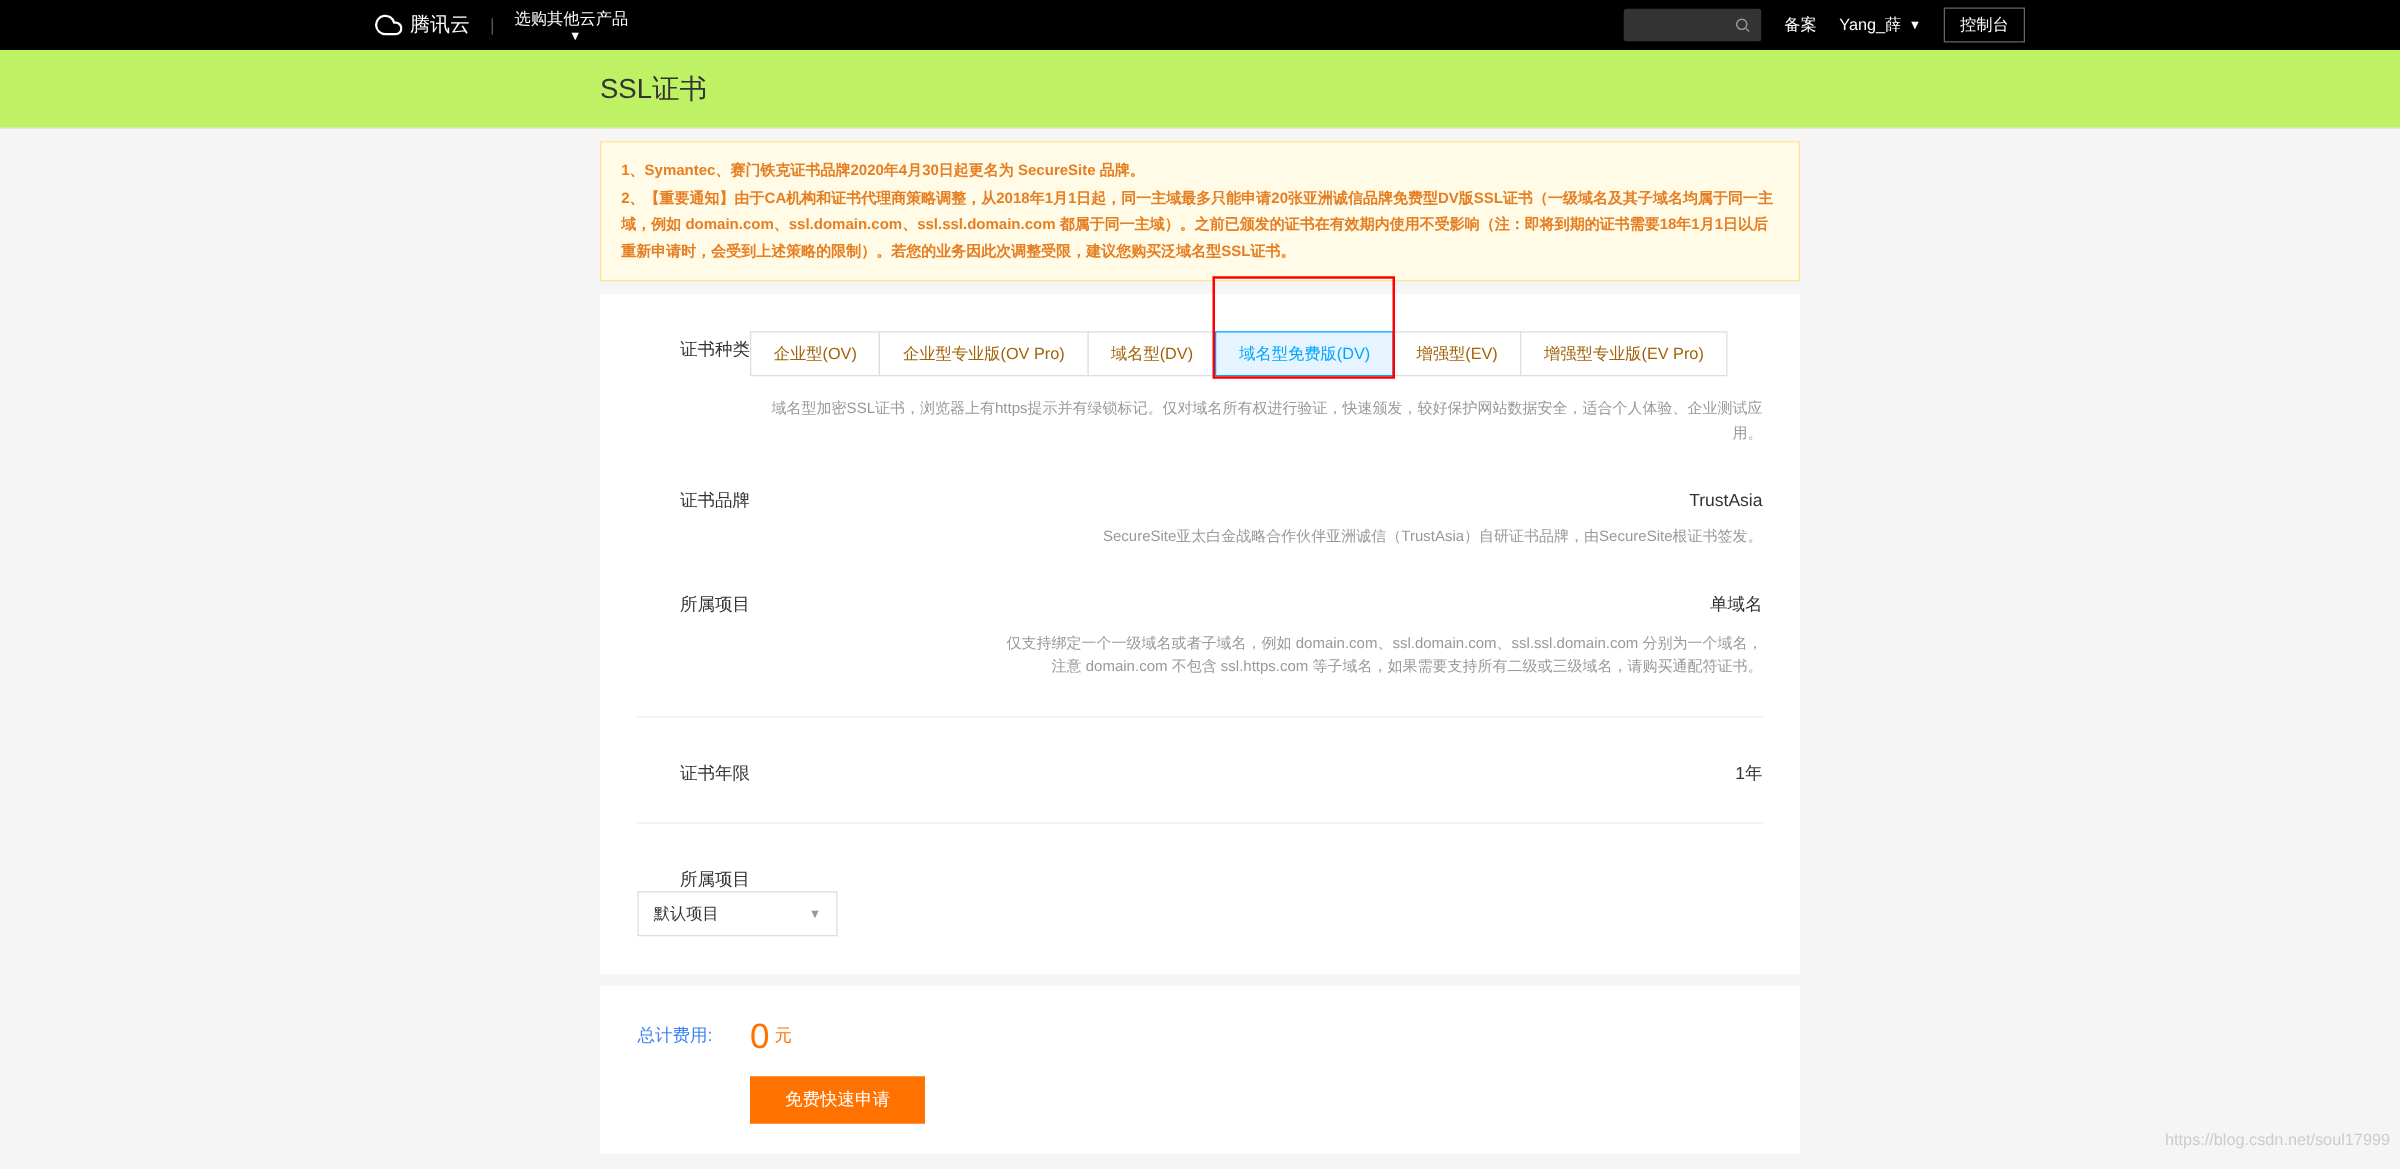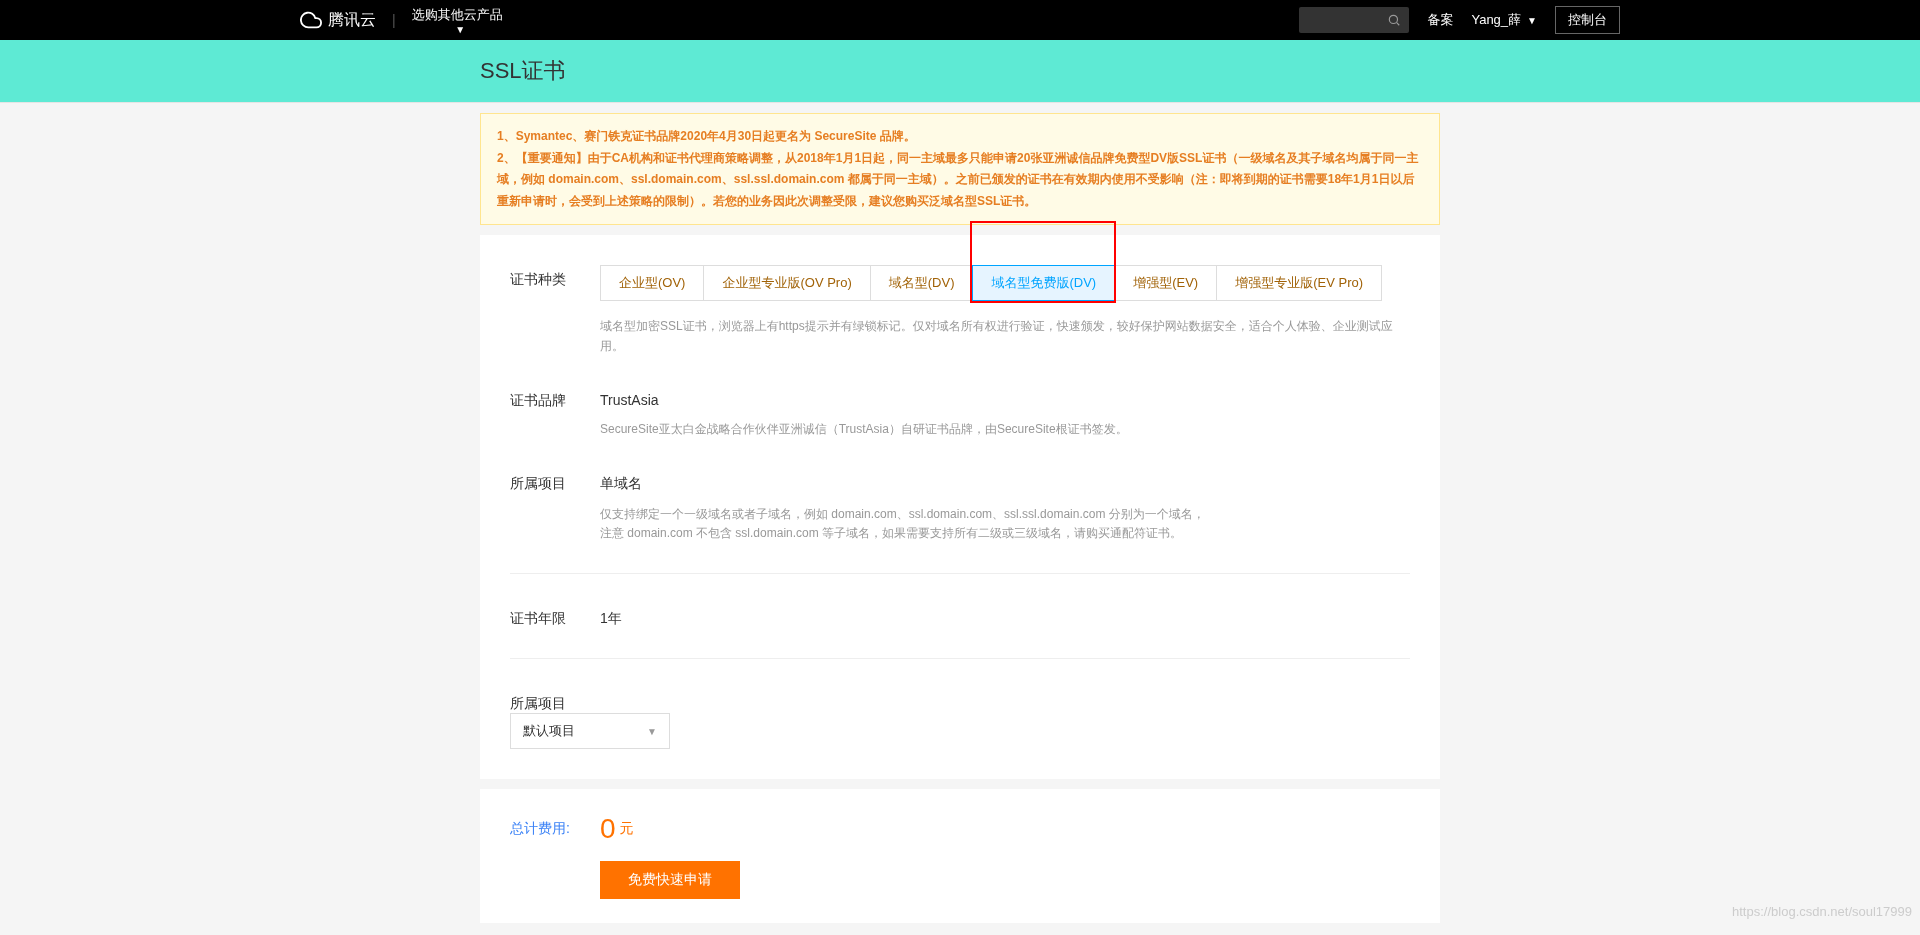--- a/index.html
+++ b/index.html
@@ -11,29 +11,29 @@
     .logo-icon { width: 22px; height: 22px; margin-right: 6px; }
     .divider { color: #555; margin: 0 16px; }
     .product-select { color: #fff; font-size: 13px; display: flex; align-items: center; cursor: pointer; flex-direction: column; }
     .caret-down { margin-left: 6px; font-size: 10px; }
     .topbar-right { position: absolute; right: 300px; display: flex; align-items: center; gap: 18px; }
     .search-box { background: #333; border-radius: 2px; width: 110px; height: 26px; display: flex; align-items: center; justify-content: flex-end; padding: 0 8px; }
     .search-icon { width: 14px; height: 14px; }
     .topbar-link { color: #fff; font-size: 13px; cursor: pointer; display: flex; align-items: center; }
     .console-btn { border: 1px solid #666; padding: 4px 12px; color: #fff; font-size: 13px; cursor: pointer; }
     
-    .title-bar { background: #5eead4; padding: 16px 0; border-bottom: 1px solid #e5e5e5; }
+    .title-bar { background: #bef264; padding: 16px 0; border-bottom: 1px solid #e5e5e5; }
     .title-inner { max-width: 960px; margin: 0 auto; }
     .page-title { font-size: 22px; font-weight: 400; color: #333; }
     
     .content { max-width: 960px; margin: 0 auto; padding-top: 10px; }
     
     .notice { background: #fffbe6; border: 1px solid #ffe58f; padding: 12px 16px; color: #e67e22; font-size: 12px; line-height: 1.8; margin-bottom: 10px; font-weight: bold; }
     
-    .panel { background: #fff; padding: 30px 0; margin-bottom: 10px; }
+    .panel { background: #fff; padding: 30px 0; margin-bottom: 10px; text-align: right; }
     .form-row { display: flex; padding: 0 30px; margin-bottom: 30px; }
     .form-row:last-child { margin-bottom: 0; flex-direction: column; }
     .label { width: 90px; flex-shrink: 0; color: #333; font-size: 14px; padding-top: 6px; }
     .value { flex: 1; }
     
     .tab-group { display: flex; gap: 0; margin-bottom: 16px; }
     .tab { border: 1px solid #ddd; padding: 8px 18px; font-size: 13px; color: #a16207; cursor: pointer; margin-right: -1px; background: #fff; }
     .tab.active { border-color: #00a4ff; color: #00a4ff; background: #e6f4ff; position: relative; z-index: 1; }
     .tab-wrapper { position: relative; display: inline-block; }
     .tab-wrapper.highlighted::before { content: ''; position: absolute; top: -44px; left: -2px; right: -2px; bottom: -2px; border: 2px solid #ff0000; z-index: 2; pointer-events: none; }
@@ -125,21 +125,21 @@
         <div class="static-value">TrustAsia</div>
         <div class="desc">SecureSite亚太白金战略合作伙伴亚洲诚信（TrustAsia）自研证书品牌，由SecureSite根证书签发。</div>
       </div>
     </div>
 
     <div class="form-row">
       <div class="label">所属项目</div>
       <div class="value">
         <div class="static-value">单域名</div>
         <div class="desc">仅支持绑定一个一级域名或者子域名，例如 domain.com、ssl.domain.com、ssl.ssl.domain.com 分别为一个域名，</div>
-        <div class="desc">注意 domain.com 不包含 ssl.domain.com 等子域名，如果需要支持所有二级或三级域名，请购买通配符证书。</div>
+        <div class="desc">注意 domain.com 不包含 ssl.https.com 等子域名，如果需要支持所有二级或三级域名，请购买通配符证书。</div>
       </div>
     </div>
 
     <hr class="section-divider">
 
     <div class="form-row">
       <div class="label">证书年限</div>
       <div class="value">
         <div class="static-value" style="margin-bottom:0">1年</div>
       </div>

